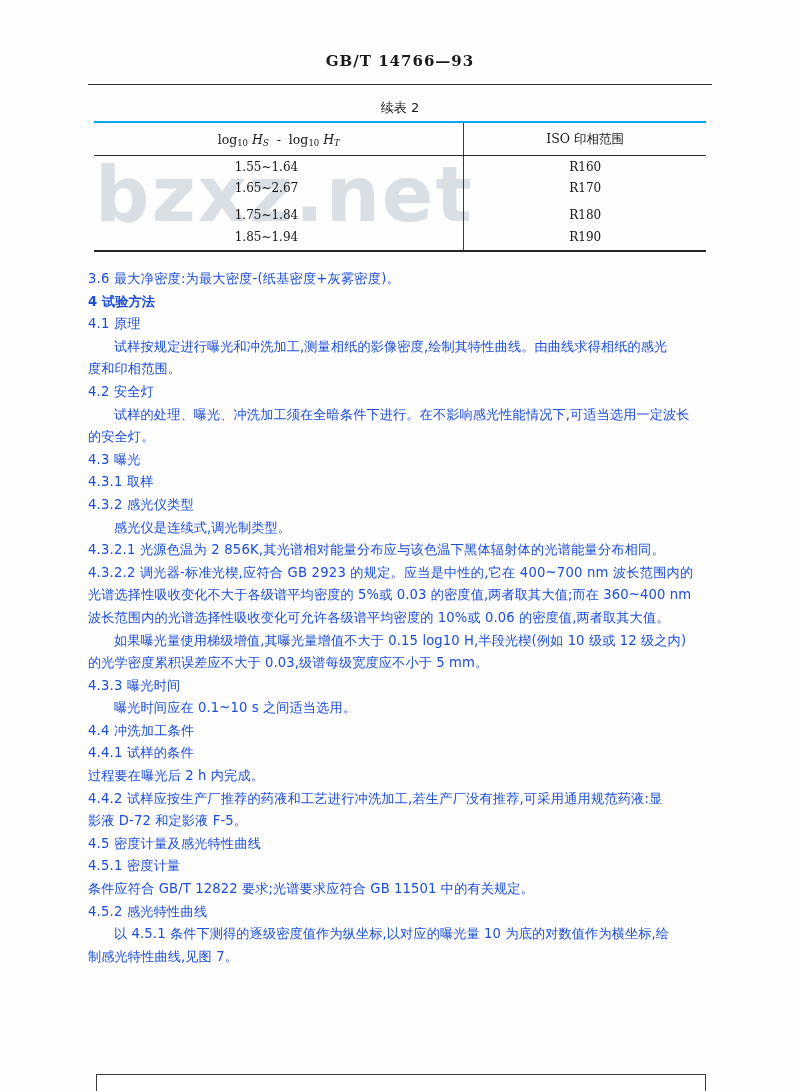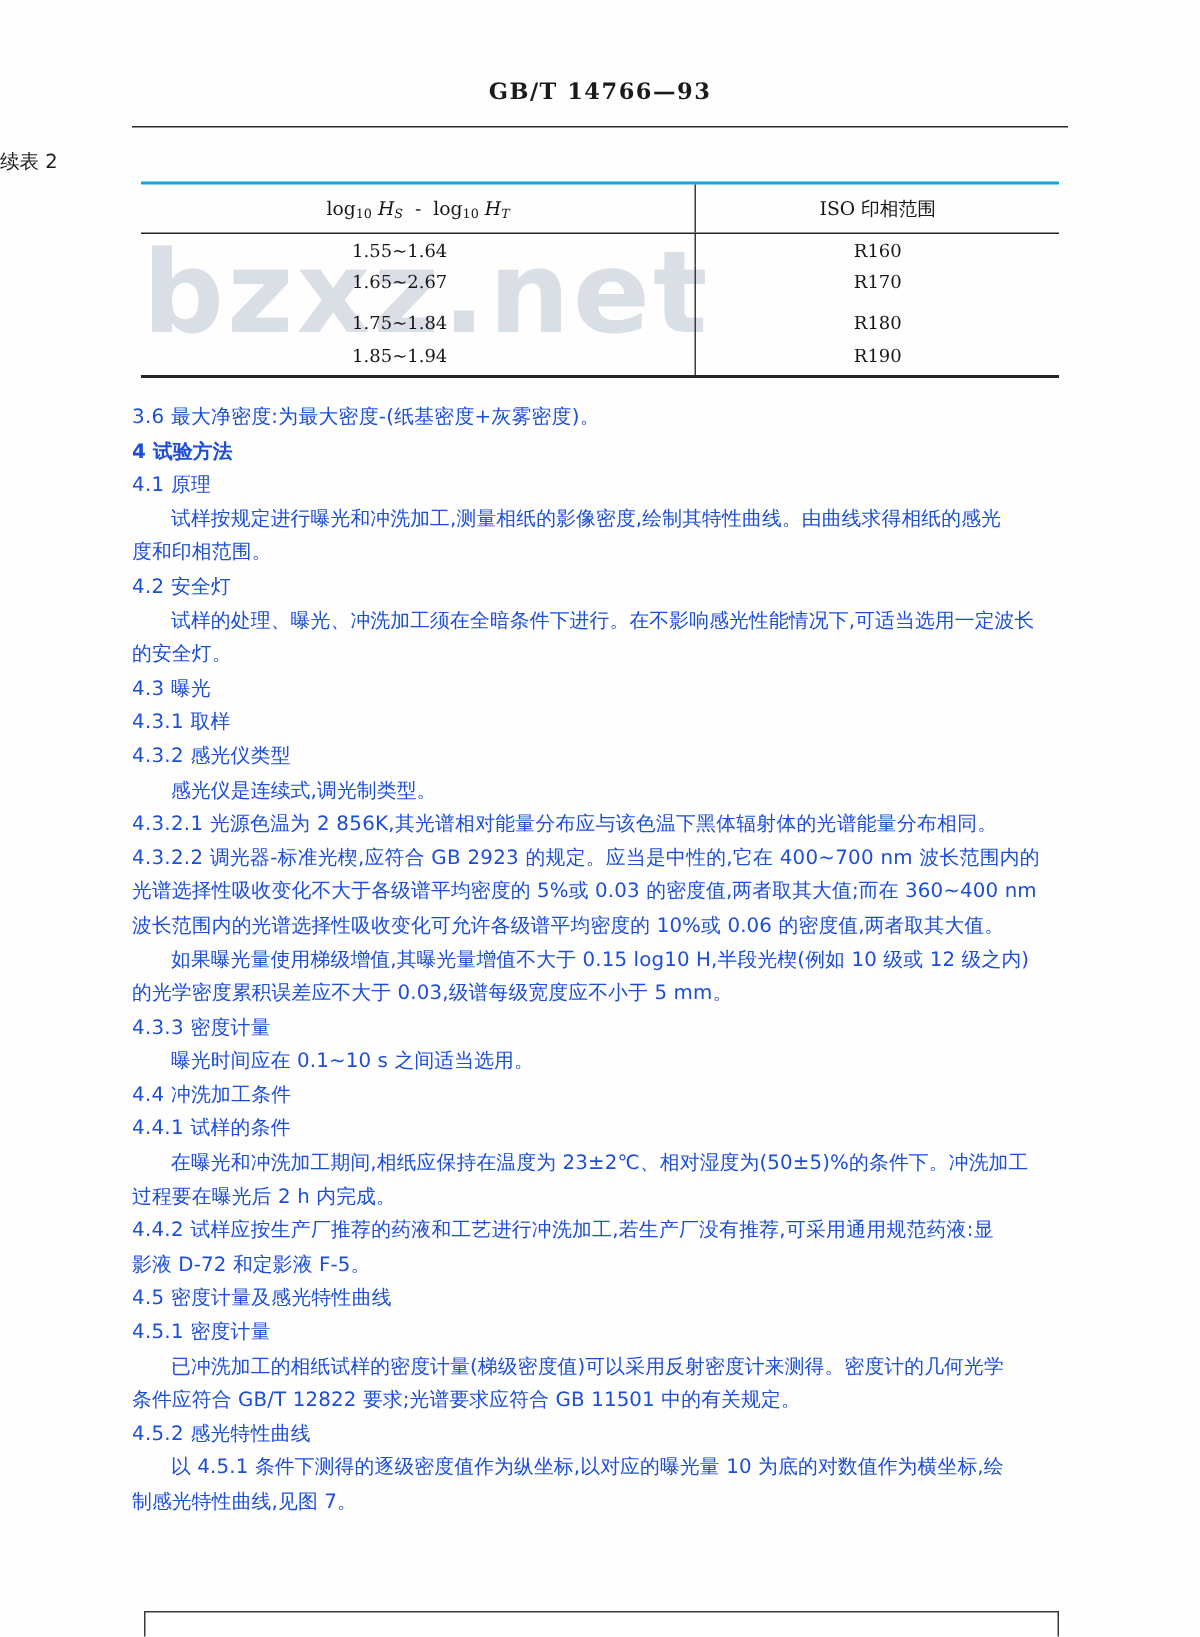--- a/index.html
+++ b/index.html
@@ -70,21 +70,21 @@
     height: 1px;
     background: #2a2a2a;
   }
 
   
   .table-caption {
     position: absolute;
     left: 0;
     top: 99px;
     width: 800px;
-    text-align: left;
+    text-align: center;
     font-size: 13px;
     color: #1a1a1a;
   }
   .std-table {
     position: absolute;
     left: 94px;
     top: 121px;
     width: 612px;
     border-collapse: collapse;
     font-family: "DejaVu Serif", "Liberation Serif", serif;
@@ -202,31 +202,29 @@
     <div class="ln num">4.3  曝光</div>
     <div class="ln num">4.3.1  取样</div>
     <div class="ln num">4.3.2  感光仪类型</div>
     <div class="ln indent">感光仪是连续式,调光制类型。</div>
     <div class="ln num">4.3.2.1   光源色温为 2 856K,其光谱相对能量分布应与该色温下黑体辐射体的光谱能量分布相同。</div>
     <div class="ln num">4.3.2.2   调光器-标准光楔,应符合 GB 2923 的规定。应当是中性的,它在 400~700 nm 波长范围内的</div>
     <div class="ln">光谱选择性吸收变化不大于各级谱平均密度的 5%或 0.03 的密度值,两者取其大值;而在 360~400 nm</div>
     <div class="ln">波长范围内的光谱选择性吸收变化可允许各级谱平均密度的 10%或 0.06 的密度值,两者取其大值。</div>
     <div class="ln indent">如果曝光量使用梯级增值,其曝光量增值不大于 0.15 log10 H,半段光楔(例如 10 级或 12 级之内)</div>
     <div class="ln">的光学密度累积误差应不大于 0.03,级谱每级宽度应不小于 5 mm。</div>
-    <div class="ln num">4.3.3  密度计量</div>
+    <div class="ln num">4.3.3  曝光时间</div>
     <div class="ln indent">曝光时间应在 0.1~10 s 之间适当选用。</div>
     <div class="ln num">4.4  冲洗加工条件</div>
     <div class="ln num">4.4.1  试样的条件</div>
-    <div class="ln indent">在曝光和冲洗加工期间,相纸应保持在温度为 23±2℃、相对湿度为(50±5)%的条件下。冲洗加工</div>
     <div class="ln">过程要在曝光后 2 h 内完成。</div>
     <div class="ln num">4.4.2   试样应按生产厂推荐的药液和工艺进行冲洗加工,若生产厂没有推荐,可采用通用规范药液:显</div>
     <div class="ln">影液 D-72 和定影液 F-5。</div>
     <div class="ln num">4.5  密度计量及感光特性曲线</div>
     <div class="ln num">4.5.1  密度计量</div>
-    <div class="ln indent">已冲洗加工的相纸试样的密度计量(梯级密度值)可以采用反射密度计来测得。密度计的几何光学</div>
     <div class="ln">条件应符合 GB/T 12822 要求;光谱要求应符合 GB 11501 中的有关规定。</div>
     <div class="ln num">4.5.2  感光特性曲线</div>
     <div class="ln indent">以 4.5.1 条件下测得的逐级密度值作为纵坐标,以对应的曝光量 10 为底的对数值作为横坐标,绘</div>
     <div class="ln">制感光特性曲线,见图 7。</div>
   </div>
 
   <div class="figure-box"></div>
 
 </div>
 

